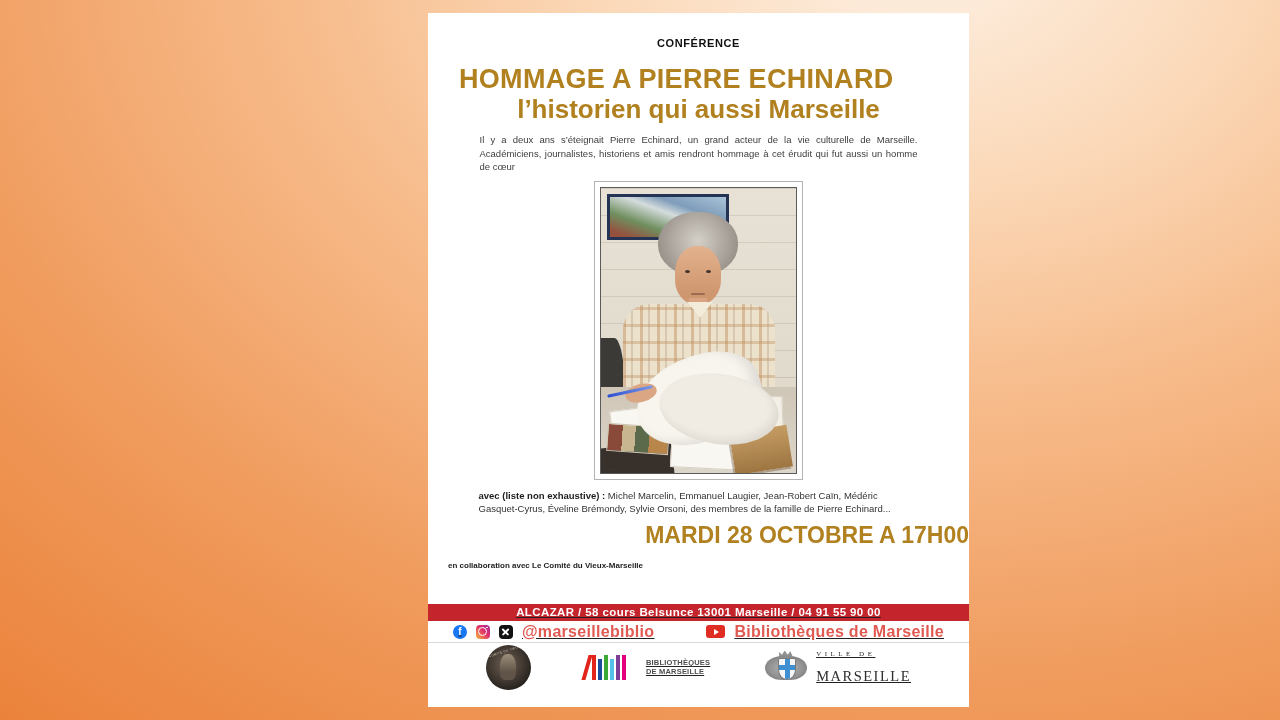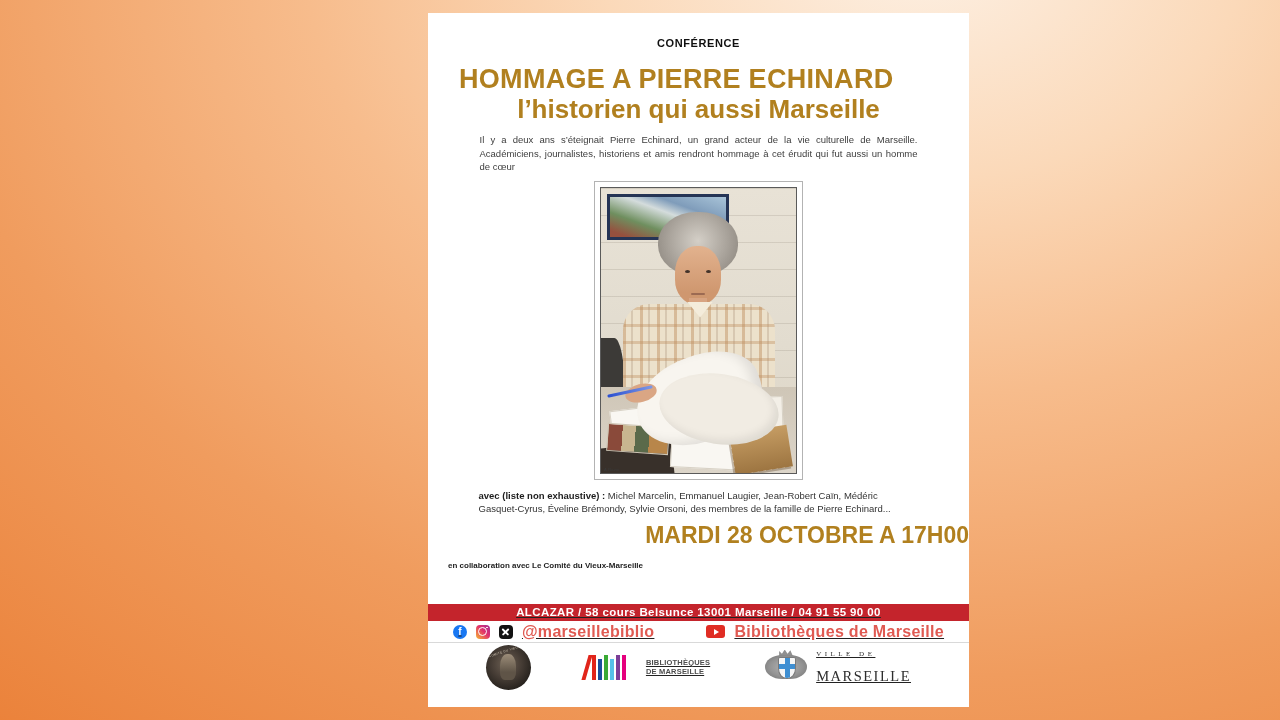--- a/index.html
+++ b/index.html
@@ -168,21 +168,21 @@
   .comite-ring-text{
     position:absolute;left:2px;top:3px;width:41px;text-align:center;
     font-size:3px;color:#cfc4b4;transform:rotate(-18deg);letter-spacing:.4px;white-space:nowrap;
   }
   .logo-biblio{display:flex;align-items:center;gap:20px;}
   .stripes{display:flex;align-items:flex-end;gap:2px;height:25px;}
   .stripe{width:4px;height:25px;}
   .stripe.slant{transform:skewX(-16deg) translateX(-1px);}
   .stripe.short{height:21px;}
   .biblio-text{font-size:7.5px;font-weight:bold;color:#4d4d4d;line-height:9px;letter-spacing:.2px;}
-  .logo-ville{display:flex;align-items:flex-start;gap:9px;}
+  .logo-ville{display:flex;align-items:flex-end;gap:9px;}
   .arms{width:42px;height:34px;position:relative;flex:0 0 auto;}
   .arms-base{
     position:absolute;left:0;top:5px;width:42px;height:24px;border-radius:45%/55%;
     background:radial-gradient(ellipse at center,#b5b5b5 0%,#949494 55%,#6f6f6f 100%);
   }
   .arms-crown{position:absolute;left:14px;top:0;width:14px;height:7px;background:#8f8f8f;
     clip-path:polygon(0 100%,0 20%,20% 60%,40% 0,60% 60%,80% 10%,100% 100%);}
   .shield{position:absolute;left:13px;top:7px;width:16px;height:20px;background:#f6f6f6;
     border:1px solid #7a7a7a;border-radius:2px 2px 48% 48%;overflow:hidden;}
   .cross-v{position:absolute;left:5.5px;top:0;width:5px;height:100%;background:#3f8fd2;}

